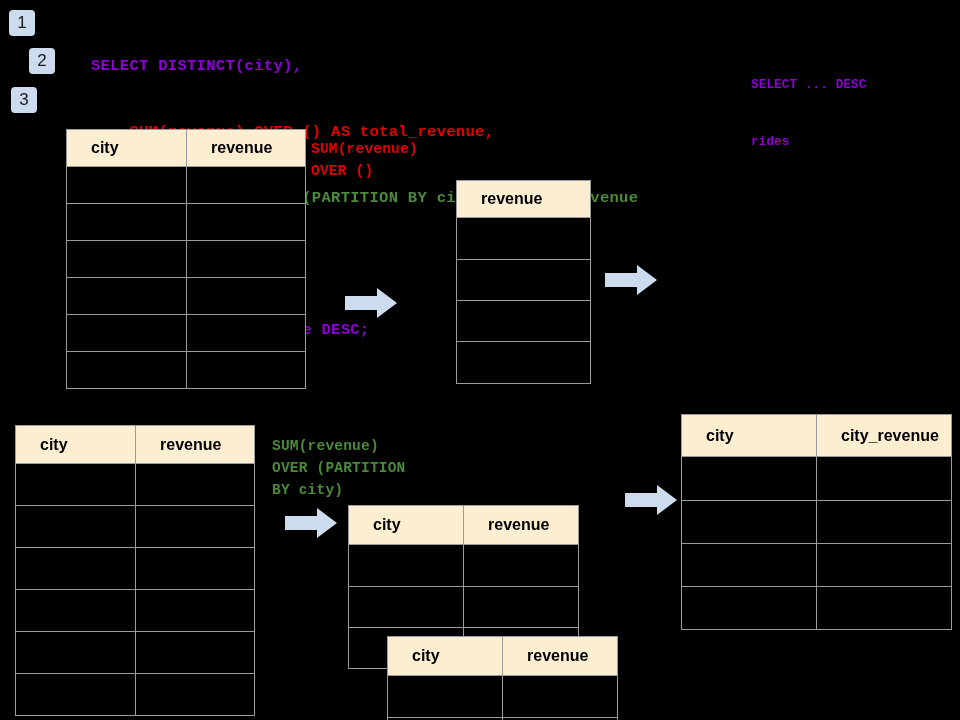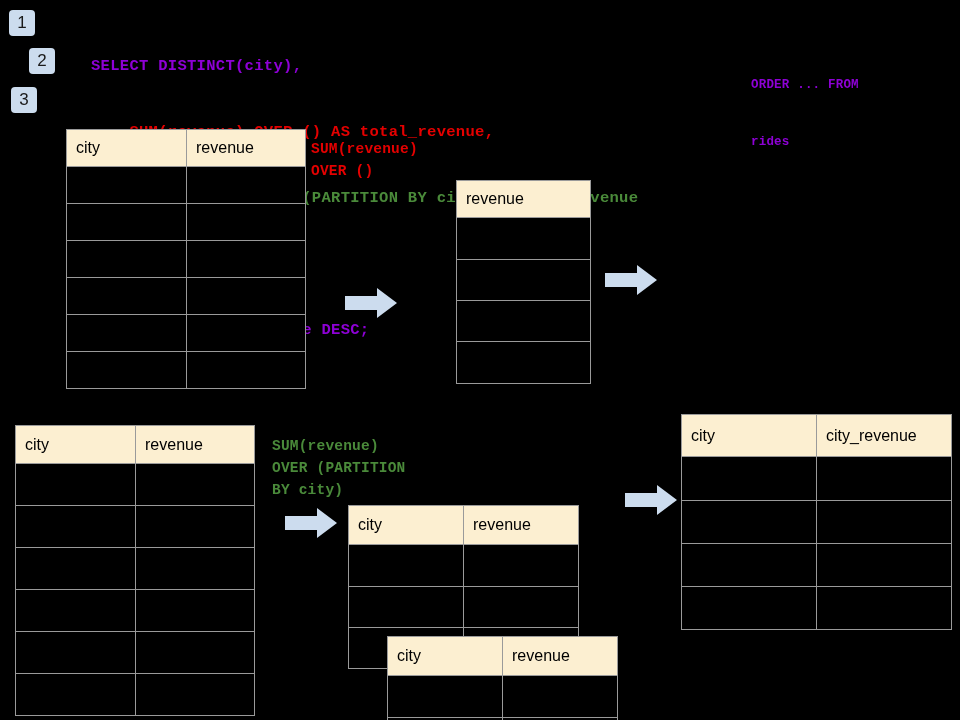--- a/index.html
+++ b/index.html
@@ -80,23 +80,23 @@
     border: 1px solid #9a9a9a;
     padding: 0;
     margin: 0;
     background: #000000;
   }
   .dtable th {
     background: #fcefd1;
     color: #000000;
     font-family: "Liberation Sans", sans-serif;
     font-size: 16px;
-    font-weight: normal;
+    font-weight: bold;
     text-align: left;
-    padding-left: 9px;
+    padding-left: 24px;
   }
 
   
   .arrow {
     position: absolute;
     width: 52px;
     height: 30px;
   }
 </style>
 </head>
@@ -110,21 +110,21 @@
 
   <div class="sql-block" style="left:84px; top:11px;margin-left:7px;">
     <div class="sql-line c-purple">SELECT DISTINCT(city),</div>
     <div class="sql-line c-red">    SUM(revenue) OVER () AS total_revenue,</div>
     <div class="sql-line c-green">    SUM(revenue) OVER (PARTITION BY city) as city_revenue</div>
     <div class="sql-line c-purple">  FROM rides</div>
     <div class="sql-line c-purple">  ORDER by city_revenue DESC;</div>
   </div>
 
   <div class="side-note" style="left:751px; top:38px;">
-    <div>ORDER ... FROM</div>
+    <div>SELECT ... DESC</div>
     <div>rides</div>
   </div>
 
   <div class="annot red" style="left:311px; top:138px;">SUM(revenue)
 OVER ()</div>
 
   <div class="annot green" style="left:272px; top:435px;">SUM(revenue)
 OVER (PARTITION
 BY city)</div>
 

